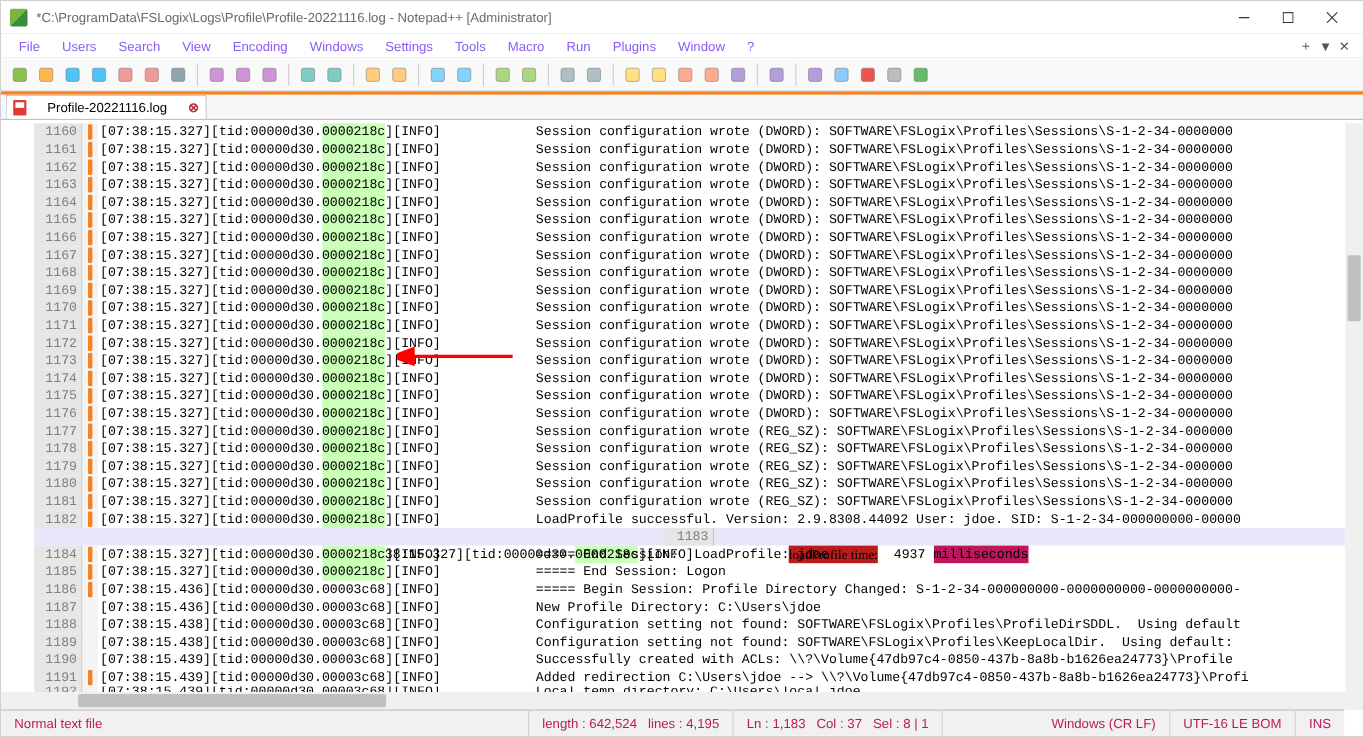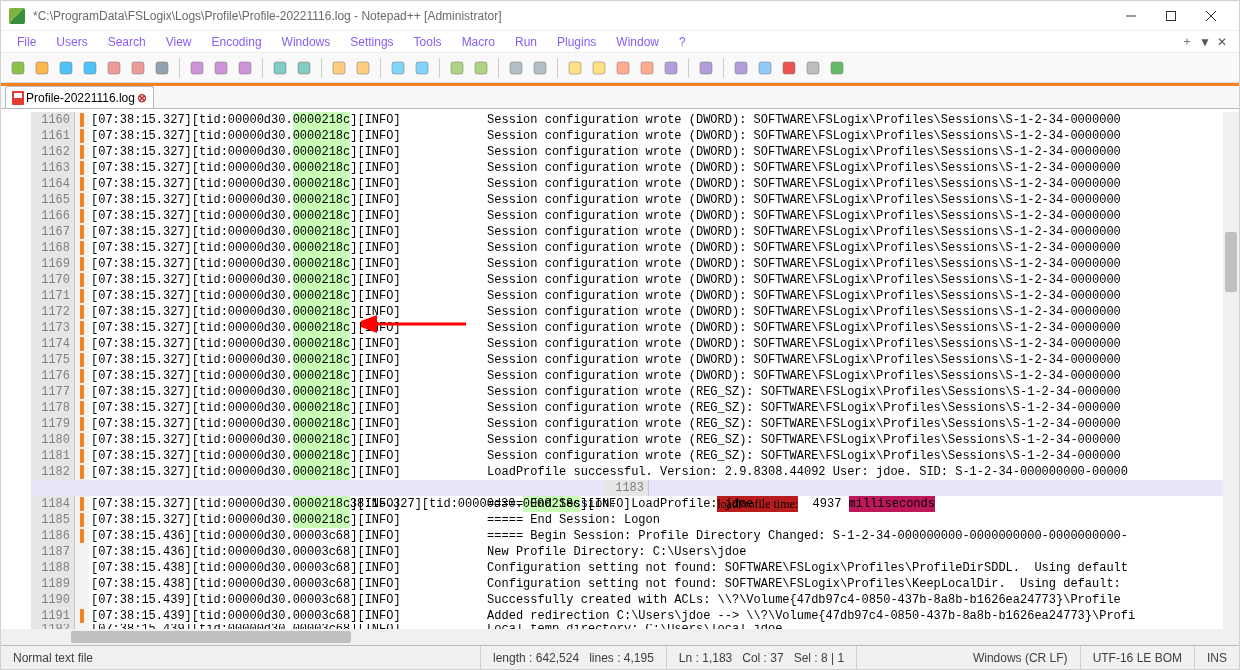--- a/index.html
+++ b/index.html
@@ -69,21 +69,21 @@
   }
   .tab {
     height: 22px;
     background:#fff;
     border: 1px solid #bbb;
     border-bottom: none;
     border-radius: 3px 3px 0 0;
     display:flex;
     align-items:center;
     padding: 0 6px;
-    gap:2px;
+    gap:19px;
     font-size:12px;
   }
   .tab .tab-icon {
     width:12px;height:14px;
     background: linear-gradient(#e53935,#e53935);
     border-radius:1px;
     position:relative;
   }
   .tab .tab-icon::after{
     content:"";position:absolute;top:2px;left:2px;right:2px;height:5px;background:#fff;
@@ -158,28 +158,28 @@
   .hl-yel { background:#be185d; }
   .sel-line { background:#e9e6f9;flex-direction:column; }
   
   .arrow {
     position:absolute;
     pointer-events:none;
   }
   
   .statusbar {
     position:absolute;
-    left:0;right:0;bottom:0;
+    left:0;right:17px;bottom:0;
     height:24px;
     background:#f1f1f1;
     border-top:1px solid #bbb;
     display:flex;
     align-items:center;
     font-size:12px;
-    color:#404040;
+    color:#be185d;
   }
   .statusbar .cell {
     padding: 0 12px;
     height:100%;
     display:flex;align-items:center;
     border-right:1px solid #d0d0d0;
   }
   .statusbar .cell.first{ flex: 0 0 480px; border-left:none;}
   .statusbar .spacer{ flex:1; }
 </style>

